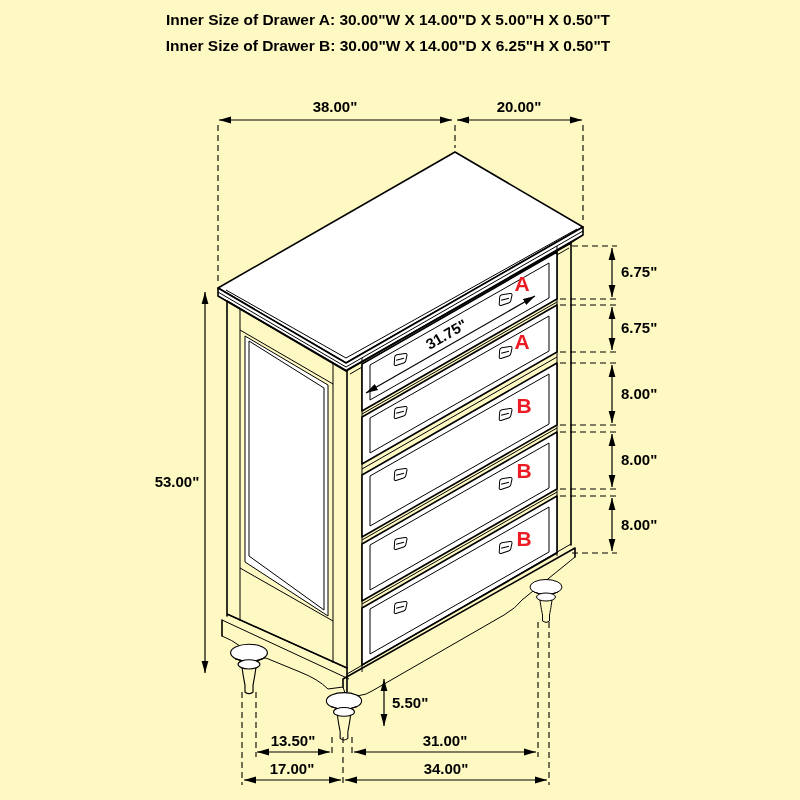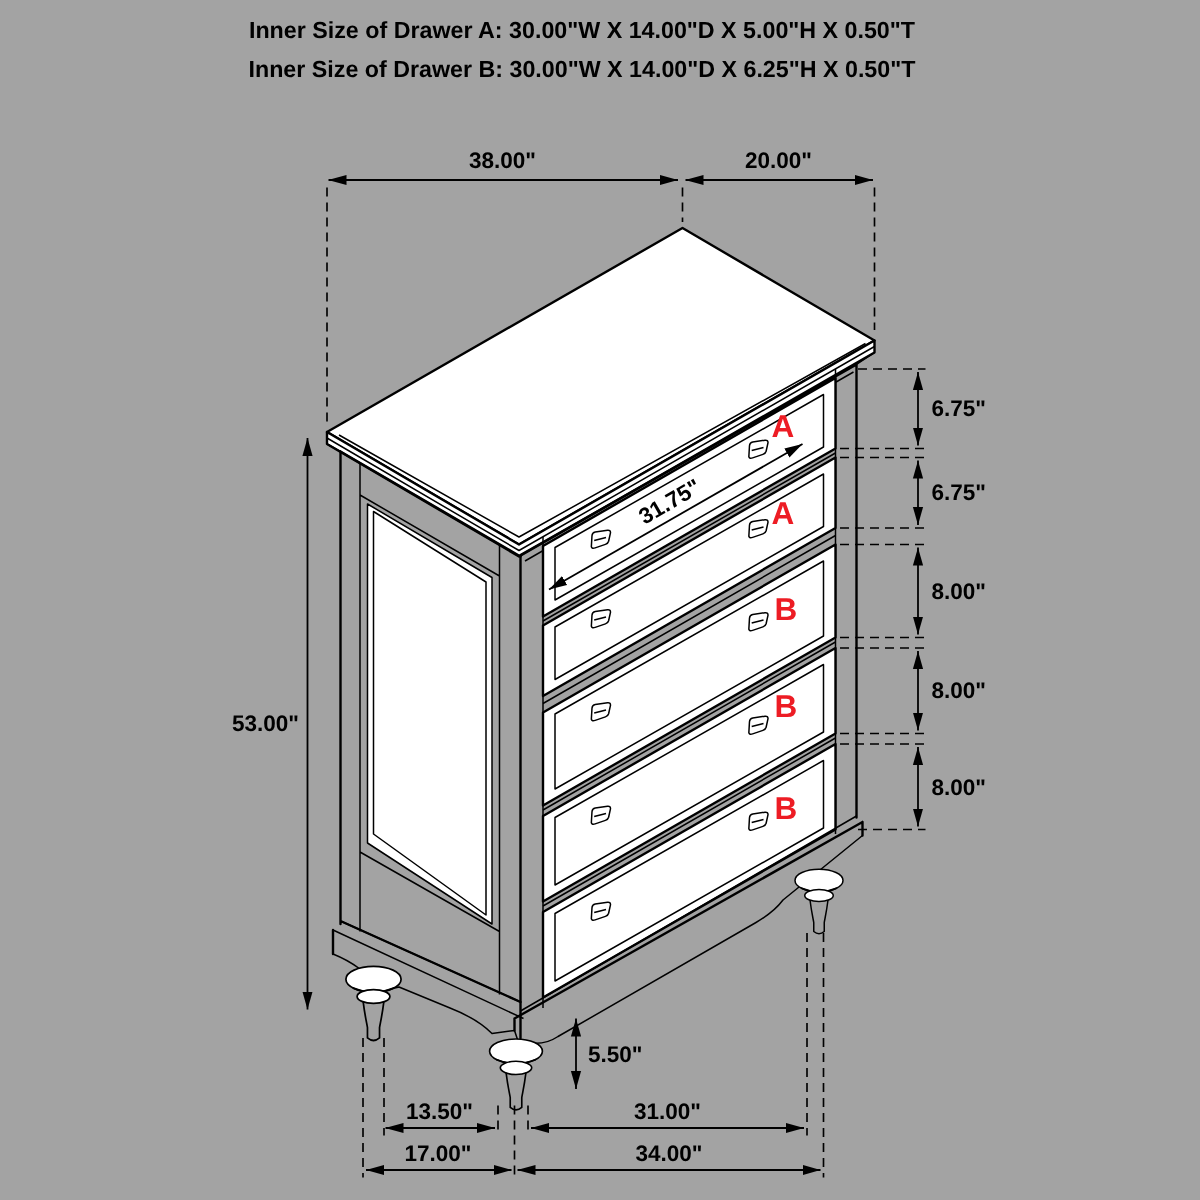--- a/index.html
+++ b/index.html
@@ -1,16 +1,16 @@
 <!DOCTYPE html>
 <html style="--red: #ed1c24;"><head>
 <meta charset="utf-8">
 <style>
   html,body { margin:0; padding:0; background:#ffffff; }
-  .stage { position:relative; width:800px; height:800px; background:#a3a3a3; overflow:hidden; }
+  .stage { position:relative; width:800px; height:800px; background:#fef9c3; overflow:hidden; }
   svg { position:absolute; left:0; top:0; }
   .ln  { fill:none; stroke:#000; stroke-width:1.6; stroke-linejoin:round; stroke-linecap:round; }
   .th  { fill:none; stroke:#000; stroke-width:1;   stroke-linejoin:round; }
   .face{ fill:#ffffff; stroke:#000; stroke-width:1.6; stroke-linejoin:round; }
   .facet{ fill:#ffffff; stroke:#000; stroke-width:1; stroke-linejoin:round; }
   .dash{ fill:none; stroke:#000; stroke-width:1.1; stroke-dasharray:6 4; }
   .dim { fill:none; stroke:#000; stroke-width:1.2; }
   .dimtxt { font:bold 15px "Liberation Sans", sans-serif; fill:#000; }
   .hdr    { font:bold 15.5px "Liberation Sans", sans-serif; fill:#000; }
   .letter { font:bold 21px "Liberation Sans", sans-serif; fill:var(--red,#ed1c24); }

